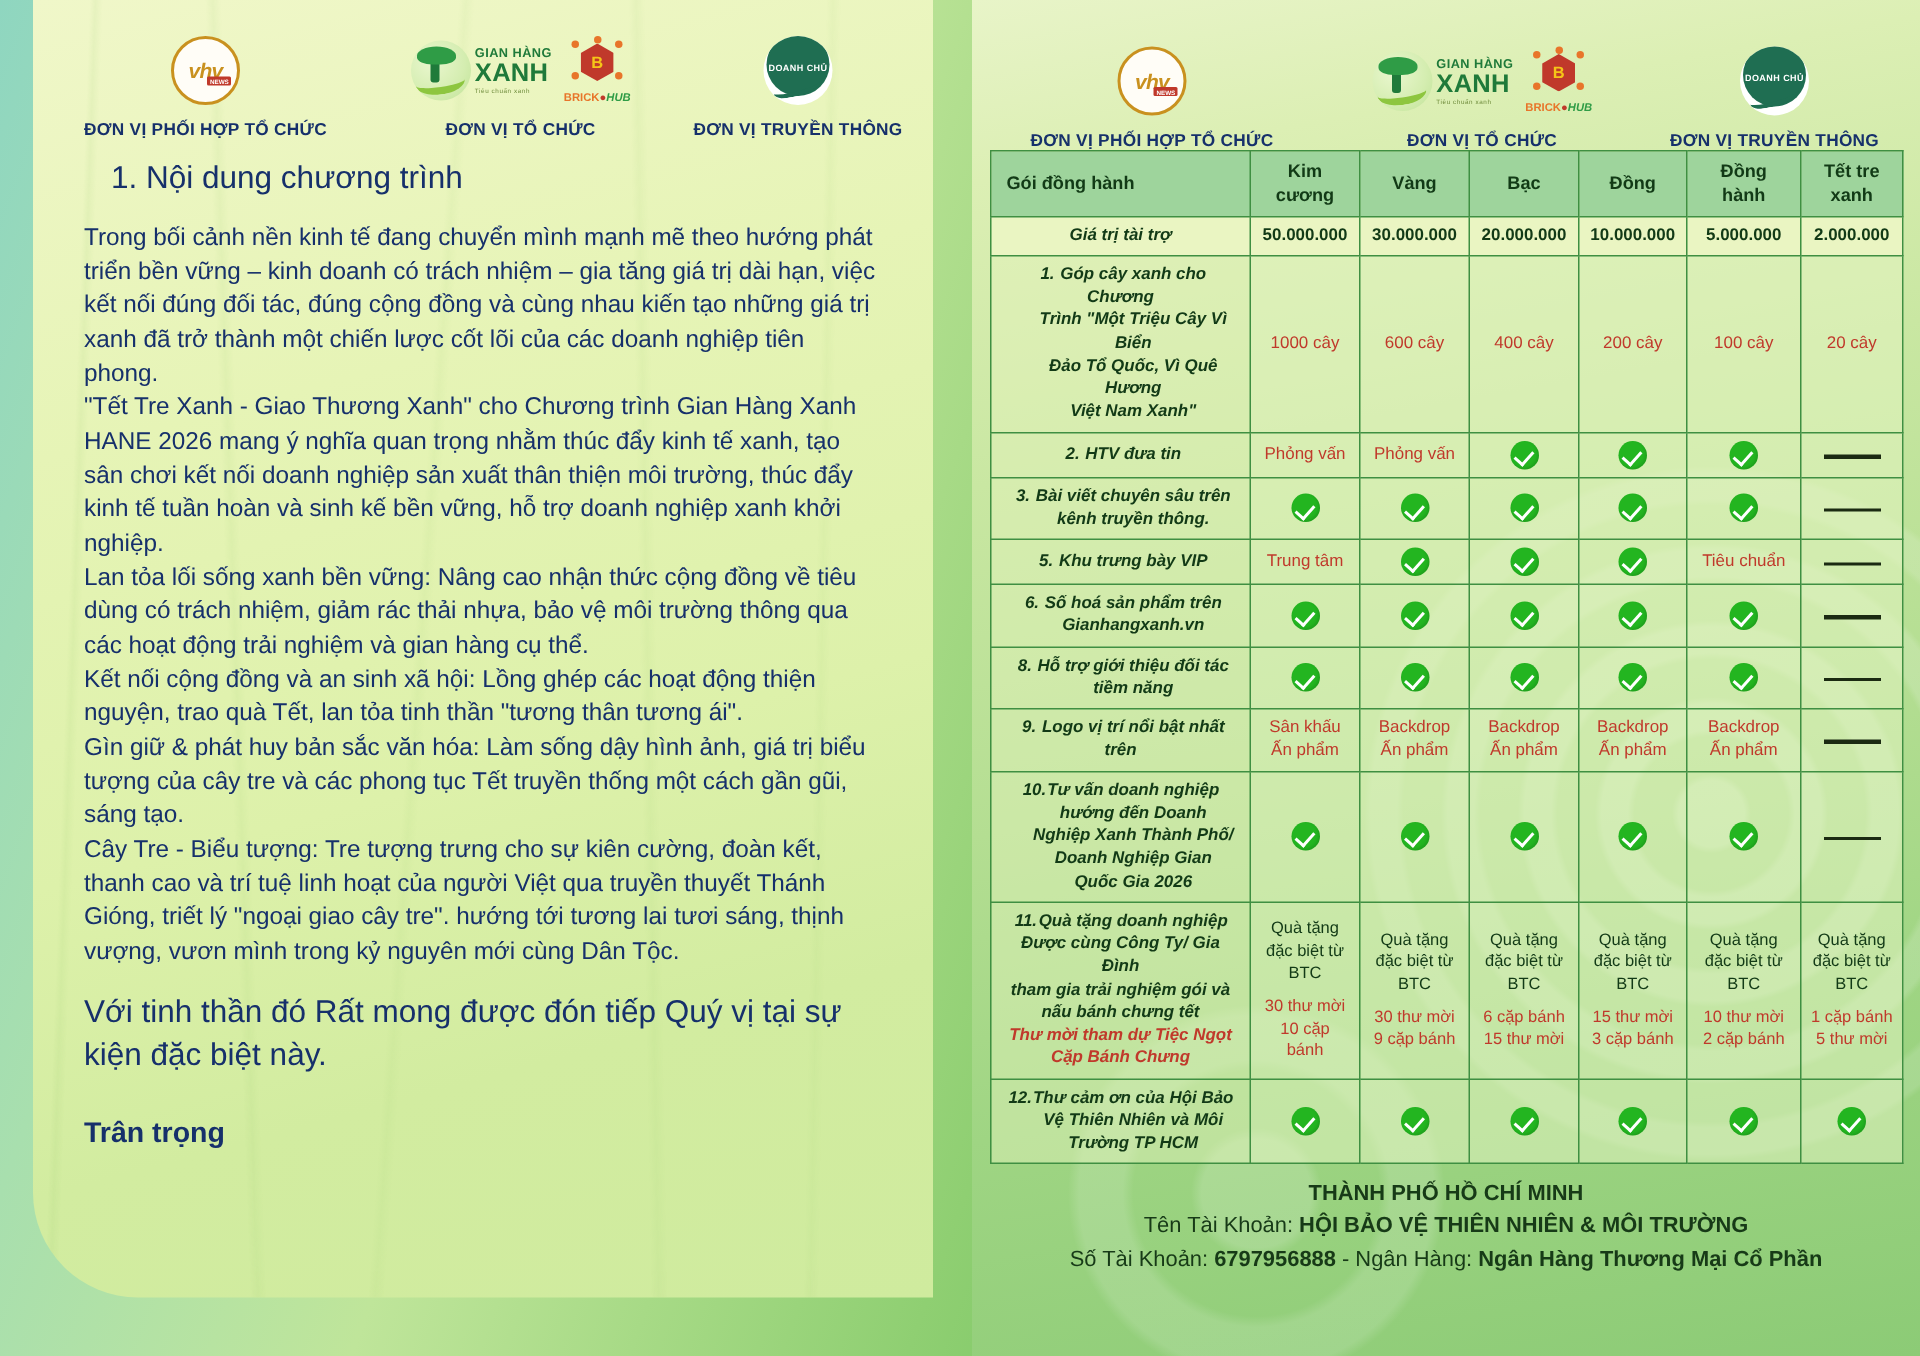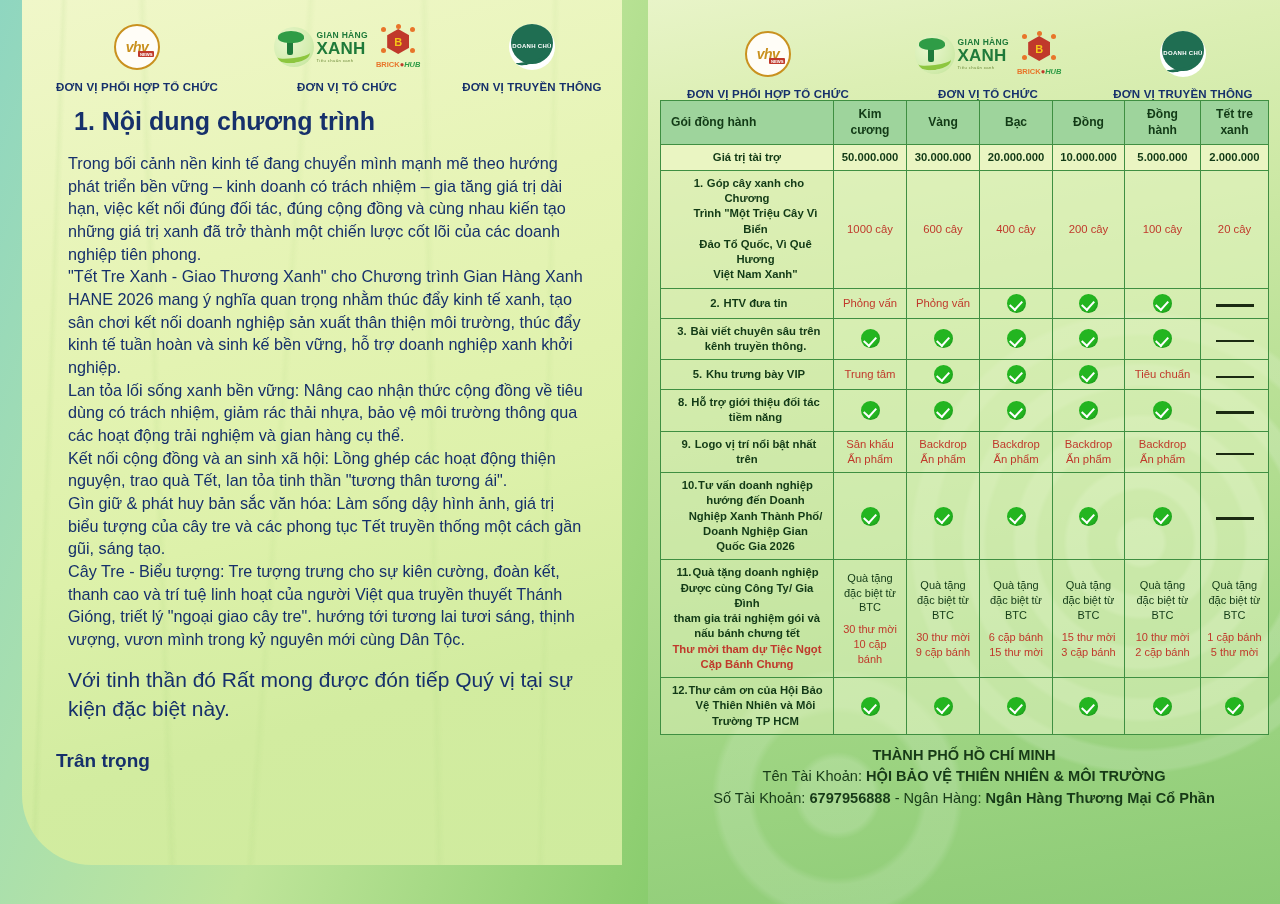--- a/index.html
+++ b/index.html
@@ -124,26 +124,26 @@
   }
   .logo-dc .dc-swoosh {
     position: absolute; left: 6px; bottom: 6px; width: 34px; height: 14px;
     border-bottom: 3.5px solid #1f6e52; border-radius: 0 0 70% 30%;
     transform: rotate(-10deg);
   }
 
   
   #left-content { position: relative; padding: 0 34px; }
   .sec-title {
-    font-size: 25px; font-weight: bold; color: #16306b;
+    font-size: 21px; font-weight: normal; color: #16306b;
     margin: 14px 0 16px 18px;
   }
   .body-p {
     font-size: 16.2px; line-height: 1.40; color: #16306b;
-    margin-bottom: 0px; text-align: left; margin-left: 12px;
+    margin-bottom: 0px; text-align: left;
   }
   .body-p + .body-p { margin-top: 0px; }
   .spacer-sm { height: 14px; }
   .sign { font-size: 19px; font-weight: bold; color: #16306b; margin-top: 26px; }
 
   
   #right-panel {
     position: absolute;
     left: 648px; top: 0; width: 632px; height: 904px;
     background:
@@ -179,20 +179,21 @@
     font-size: 12.1px;
     height: 30px;
   }
   #pkg-table thead th.first { text-align: left; padding-left: 10px; }
   td.rowlabel {
     text-align: left;
     font-weight: bold;
     font-size: 11.4px;
     background: rgba(230,244,190,.45);
     padding-left: 10px;
+    font-style: italic;
   }
   td.rowlabel .num { display: inline-block; width: 17px; }
   td.rowlabel .hang { display: block; padding-left: 17px; }
   tr.r-value td { background: #eaf5c2; font-weight: bold; font-size: 12.6px; height: 26px; }
   tr.r-value td.rowlabel { font-size: 11.6px; }
   td.cell { background: rgba(231,245,196,.52); }
   .red { color: #c0392b; }
   .multi { display: block; }
   .gap { display: block; height: 7px; }
 
@@ -413,20 +414,29 @@
         <tr>
           <td class="rowlabel"><span class="num">5.</span><span>Khu trưng bày VIP</span></td>
           <td class="cell"><span class="red">Trung tâm</span></td>
           <td class="cell"><span class="chk"></span></td>
           <td class="cell"><span class="chk"></span></td>
           <td class="cell"><span class="chk"></span></td>
           <td class="cell"><span class="red">Tiêu chuẩn</span></td>
           <td class="cell"><span class="dash"></span></td>
         </tr>
         <tr>
+          <td class="rowlabel"><span class="num">6.</span><span>Số hoá sản phẩm trên</span><span class="hang">Gianhangxanh.vn</span></td>
+          <td class="cell"><span class="chk"></span></td>
+          <td class="cell"><span class="chk"></span></td>
+          <td class="cell"><span class="chk"></span></td>
+          <td class="cell"><span class="chk"></span></td>
+          <td class="cell"><span class="chk"></span></td>
+          <td class="cell"><span class="dash"></span></td>
+        </tr>
+        <tr>
           <td class="rowlabel"><span class="num">8.</span><span>Hỗ trợ giới thiệu đối tác</span><span class="hang">tiềm năng</span></td>
           <td class="cell"><span class="chk"></span></td>
           <td class="cell"><span class="chk"></span></td>
           <td class="cell"><span class="chk"></span></td>
           <td class="cell"><span class="chk"></span></td>
           <td class="cell"><span class="chk"></span></td>
           <td class="cell"><span class="dash"></span></td>
         </tr>
         <tr>
           <td class="rowlabel"><span class="num">9.</span><span>Logo vị trí nổi bật nhất trên</span></td>

